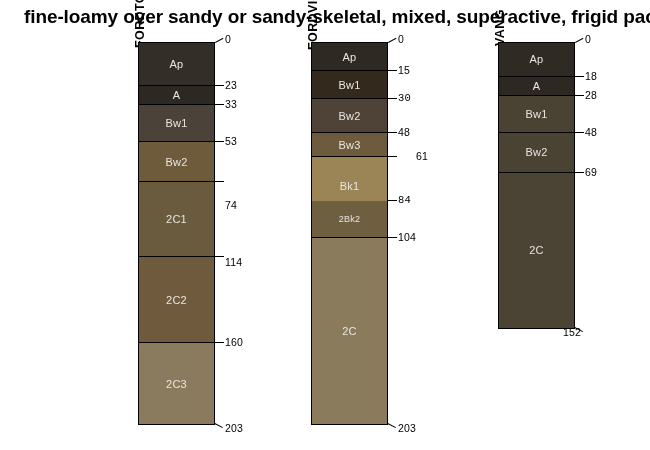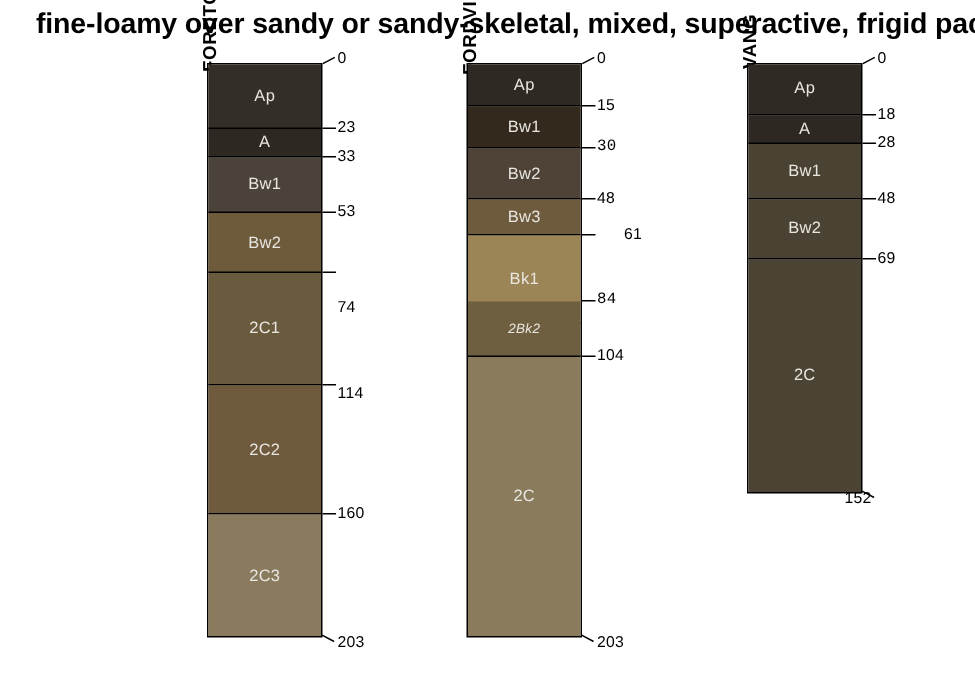--- a/index.html
+++ b/index.html
@@ -151,21 +151,21 @@
           </div>
           <div class="horizon" style="top: 56.31px; height: 33.786px; width: 75px; background: rgb(78, 67, 54);">
             <span class="horizon-label">Bw2</span>
           </div>
           <div class="horizon" style="top: 90.096px; height: 24.401px; width: 75px; background: rgb(110, 90, 60);">
             <span class="horizon-label">Bw3</span>
           </div>
           <div class="horizon" style="top: 114.497px; height: 59px; width: 75px; background: rgb(155, 133, 86);">
             <span class="horizon-label">Bk1</span>
           </div>
-          <div class="horizon" style="top: 157.668px; height: 37.54px; width: 75px; background: rgb(111, 95, 65); font-style: italic;">
+          <div class="horizon" style="top: 157.668px; height: 37.54px; width: 75px; background: rgb(111, 95, 65);">
             <span class="horizon-label small">2Bk2</span>
           </div>
           <div class="horizon last" style="top: 195.208px; height: 185.823px; width: 75px; background: rgb(138, 123, 92);">
             <span class="horizon-label">2C</span>
           </div>
         </div>
         <div class="tick-lead" style="left: 388px; top: 42px; width: 9px; transform: rotate(-28deg);"></div>
         <div class="tick-label" style="left: 398px; top: 33px;">0</div>
         <div class="tick" style="left: 388px; top: 70.155px; width: 9px;"></div>
         <div class="tick-label" style="left: 398px; top: 64.155px;">15</div>

